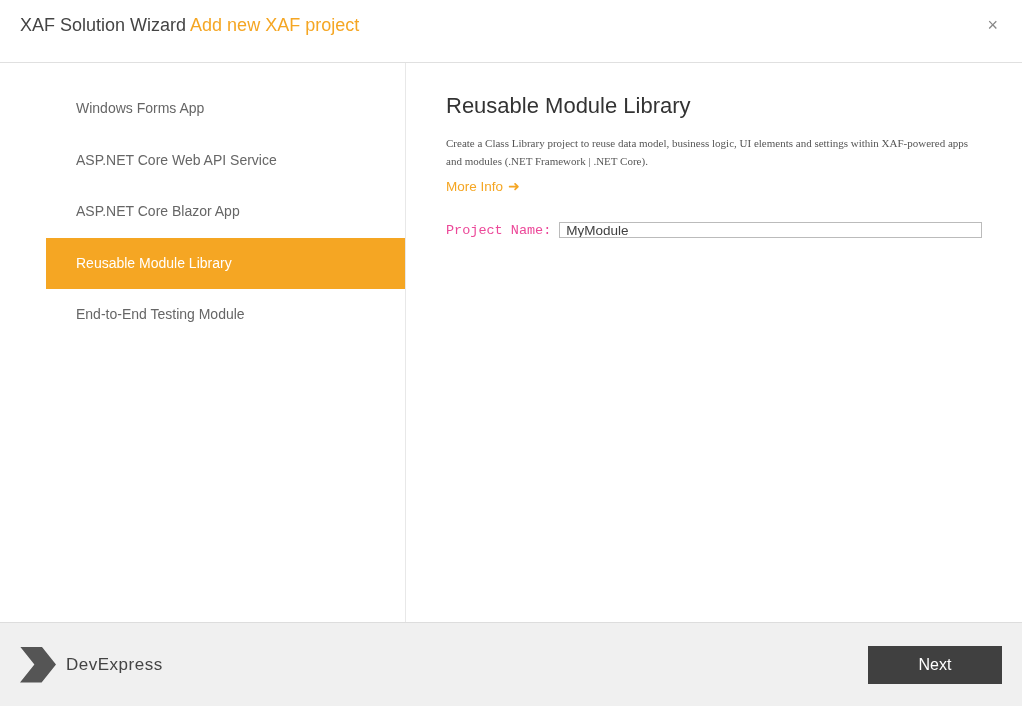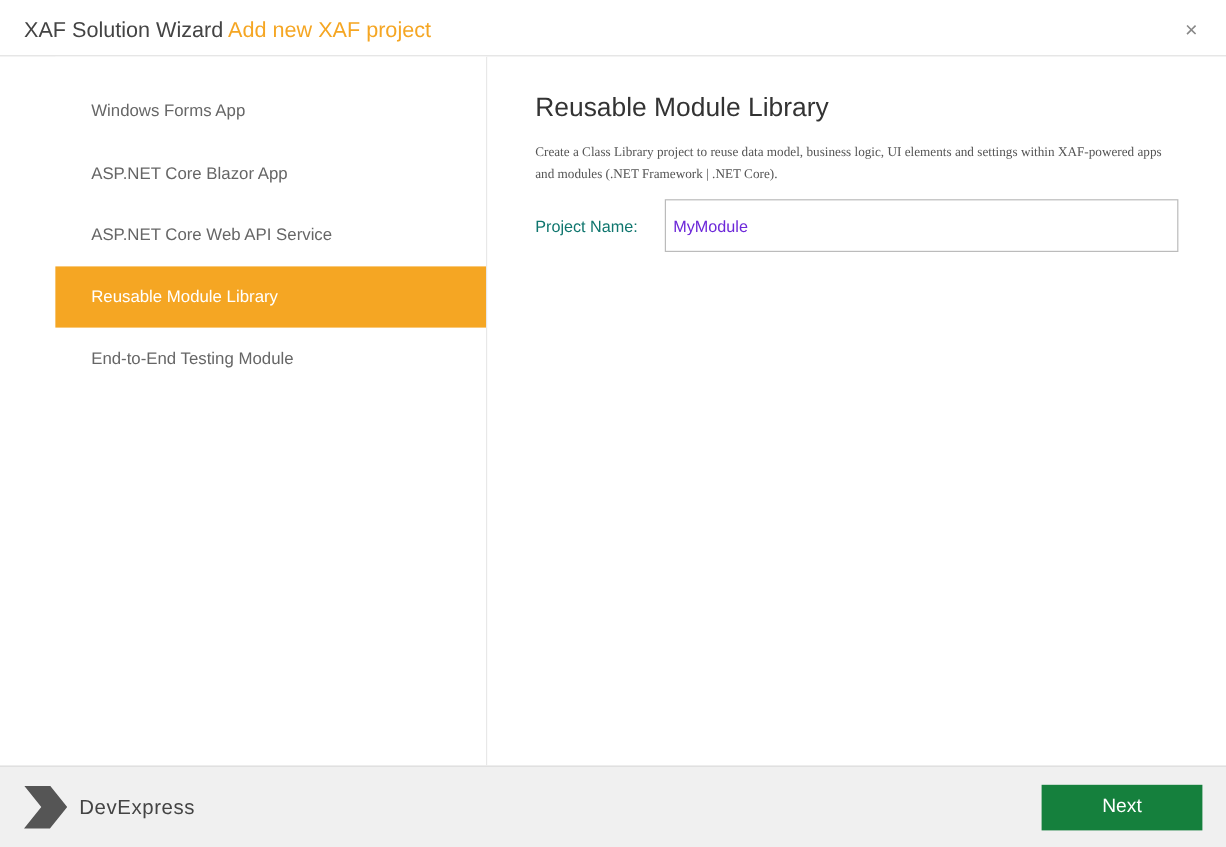--- a/index.html
+++ b/index.html
@@ -11,21 +11,21 @@
       overflow: hidden;
       display: flex;
       flex-direction: column;
     }
 
     
     .title-bar {
       display: flex;
       align-items: center;
       justify-content: space-between;
-      padding: 14px 20px 10px 20px;
+      padding: 14px 20px 26px 20px;
       border-bottom: 1px solid #e0e0e0;
       background: #fff;
     }
     .title-bar-text {
       font-size: 18px;
       color: #444;
       font-weight: 400;
     }
     .title-bar-text .accent {
       color: #f5a623;
@@ -106,44 +106,45 @@
       margin-left: 5px;
       font-size: 14px;
     }
     .project-name-row {
       display: flex;
       align-items: center;
       margin-top: 4px;
     }
     .project-name-label {
       font-size: 13.5px;
-      color: #0f766e;
+      color: #ec4899;
       min-width: 100px;
       margin-right: 8px;
+      font-family: Liberation Mono, monospace;
     }
     .project-name-input {
       flex: 1;
       max-width: 480px;
-      height: 44px;
+      height: 16px;
       border: 1px solid #bbb;
       padding: 2px 6px;
       font-size: 13.5px;
-      color: #6d28d9;
+      color: #404040;
       outline: none;
     }
 
     
     .footer {
       background: #f0f0f0;
       border-top: 1px solid #ddd;
       padding: 12px 20px;
       display: flex;
       align-items: center;
       justify-content: space-between;
-      height: 68px;
+      height: 84px;
     }
     .devexpress-logo {
       display: flex;
       align-items: center;
       gap: 10px;
     }
     .logo-icon {
       width: 36px;
       height: 36px;
       background: #555;
@@ -153,21 +154,21 @@
     .logo-text {
       font-size: 17px;
       color: #444;
       font-weight: 600;
       letter-spacing: 0.5px;
     }
     .logo-text span {
       font-weight: 300;
     }
     .next-btn {
-      background: #15803d;
+      background: #404040;
       border: none;
       color: #fff;
       font-size: 16px;
       padding: 10px 50px;
       cursor: pointer;
       font-weight: 400;
       min-width: 134px;
     }
   </style>
 </head>
@@ -179,29 +180,33 @@
     <span class="accent">Add new XAF project</span>
   </div>
   <button class="close-btn">×</button>
 </div>
 
 <div class="main-content">
 
   <div class="sidebar">
 
   <div class="sidebar-item">Windows Forms App</div>
+      <div class="sidebar-item">ASP.NET Core Web API Service</div>
       <div class="sidebar-item">ASP.NET Core Blazor App</div>
-      <div class="sidebar-item">ASP.NET Core Web API Service</div>
       <div class="sidebar-item active">Reusable Module Library</div>
       <div class="sidebar-item">End-to-End Testing Module</div>
     </div>
 
   <div class="content-panel">
     <div class="content-title">Reusable Module Library</div>
     <div class="content-description">Create a Class Library project to reuse data model, business logic, UI elements and settings within XAF-powered apps and modules (.NET Framework | .NET Core).</div>
+    <a class="more-info-link">
+      <span>More Info</span>
+      <span class="arrow-icon">➜</span>
+    </a>
     <div class="project-name-row">
       <label class="project-name-label">Project Name:</label>
       <input class="project-name-input" type="text" value="MyModule" style="">
     </div>
   </div>
 
 </div>
 
 <div class="footer">
   <div class="devexpress-logo">

